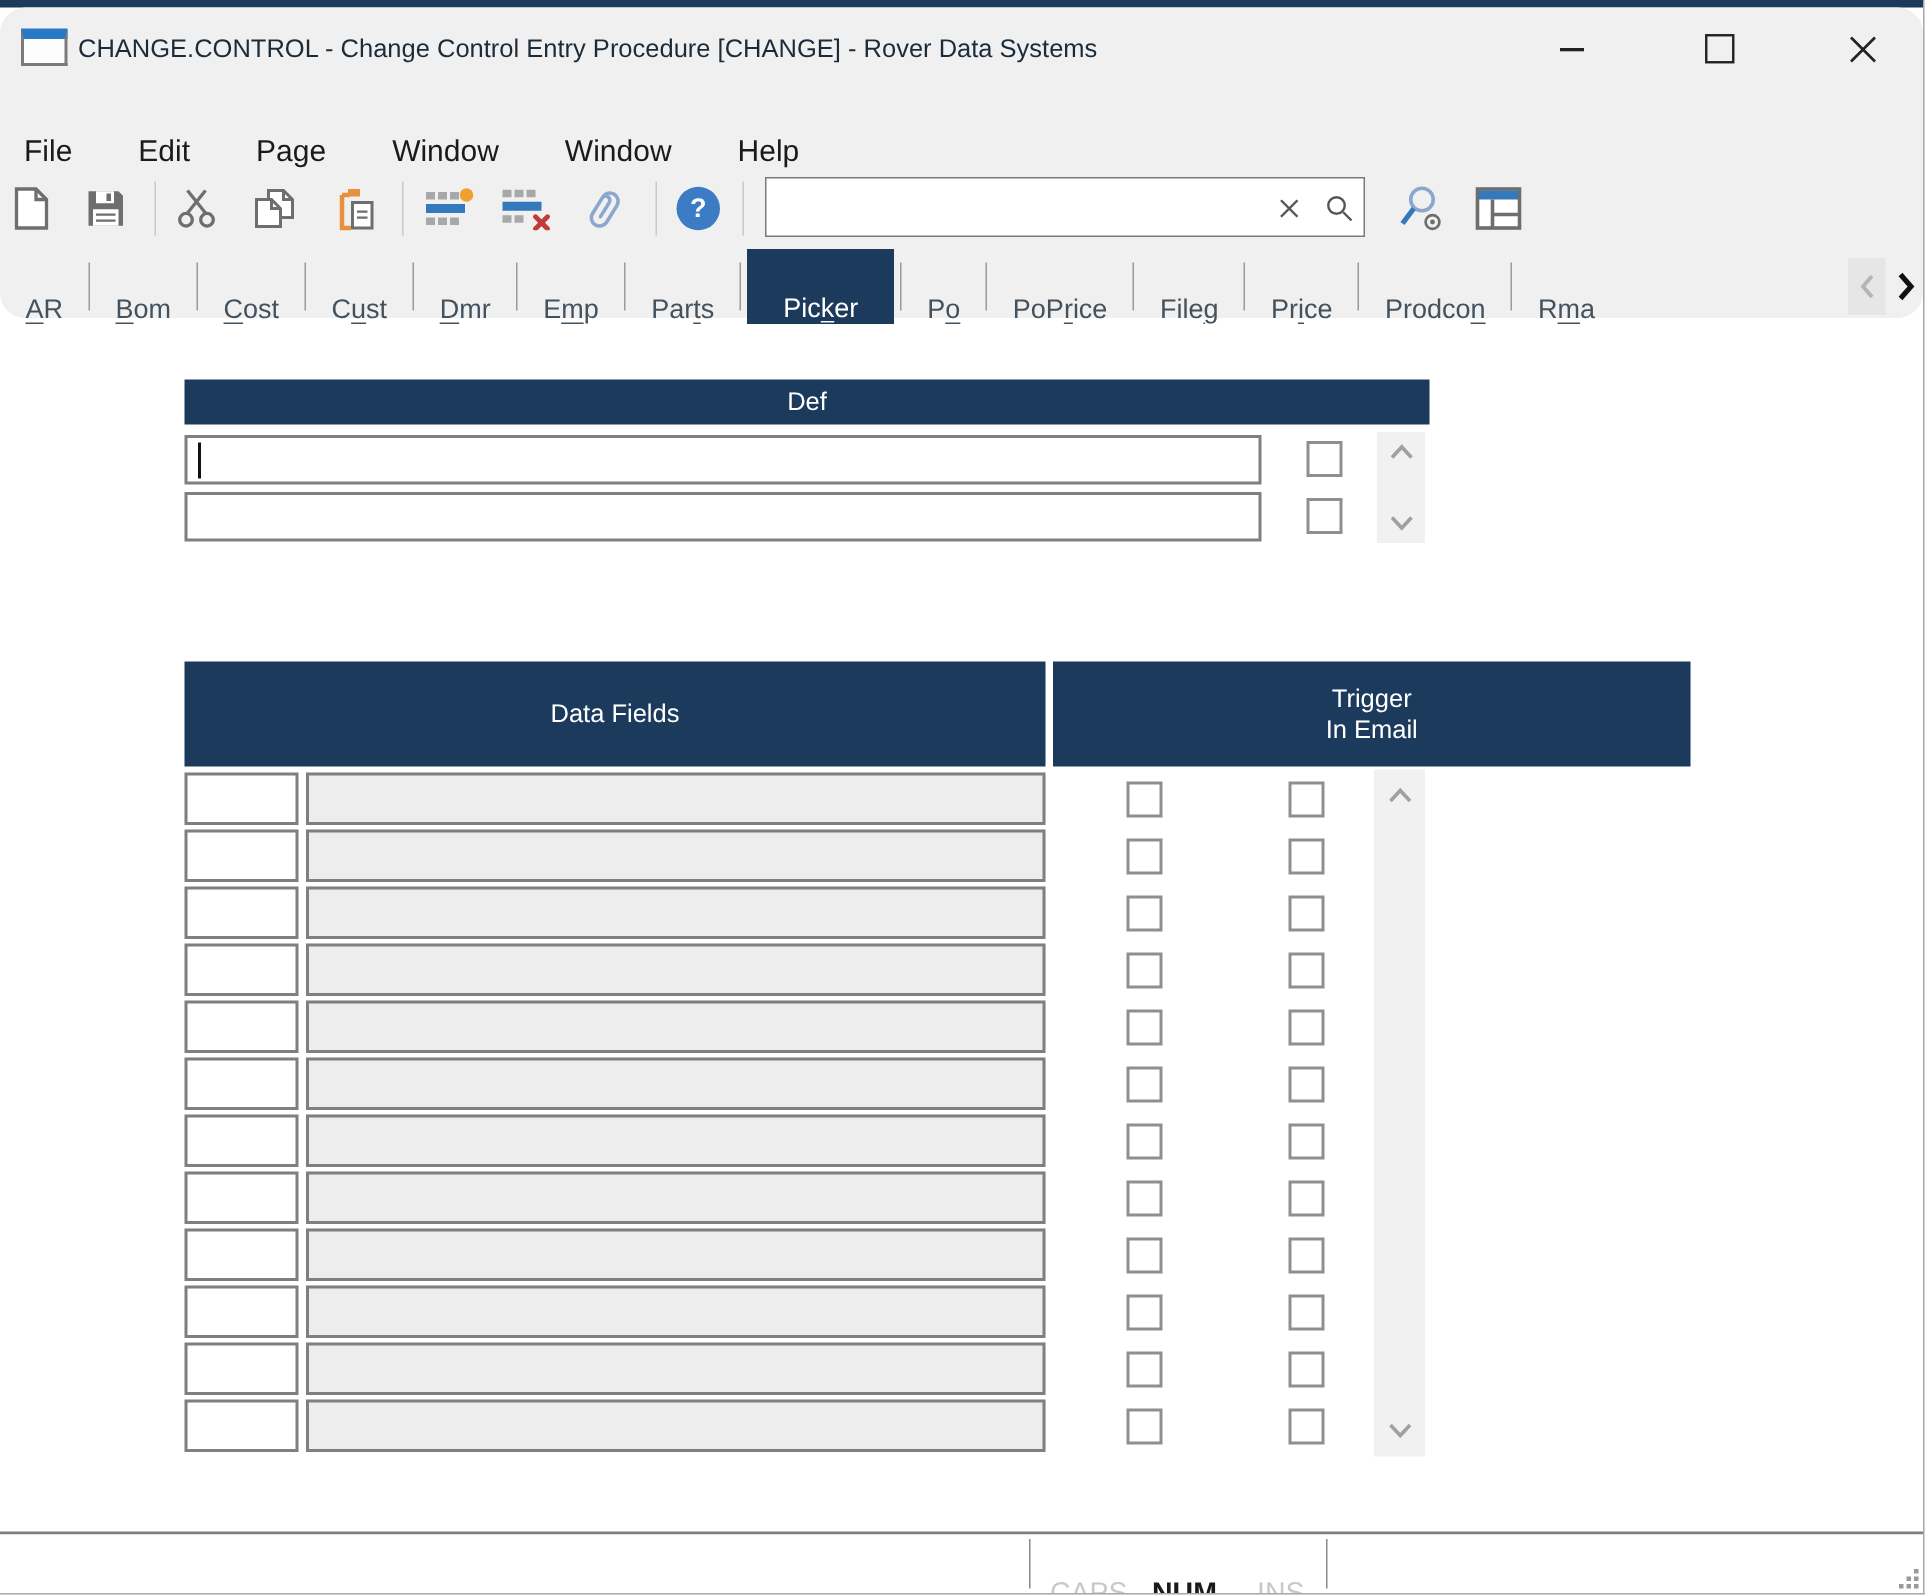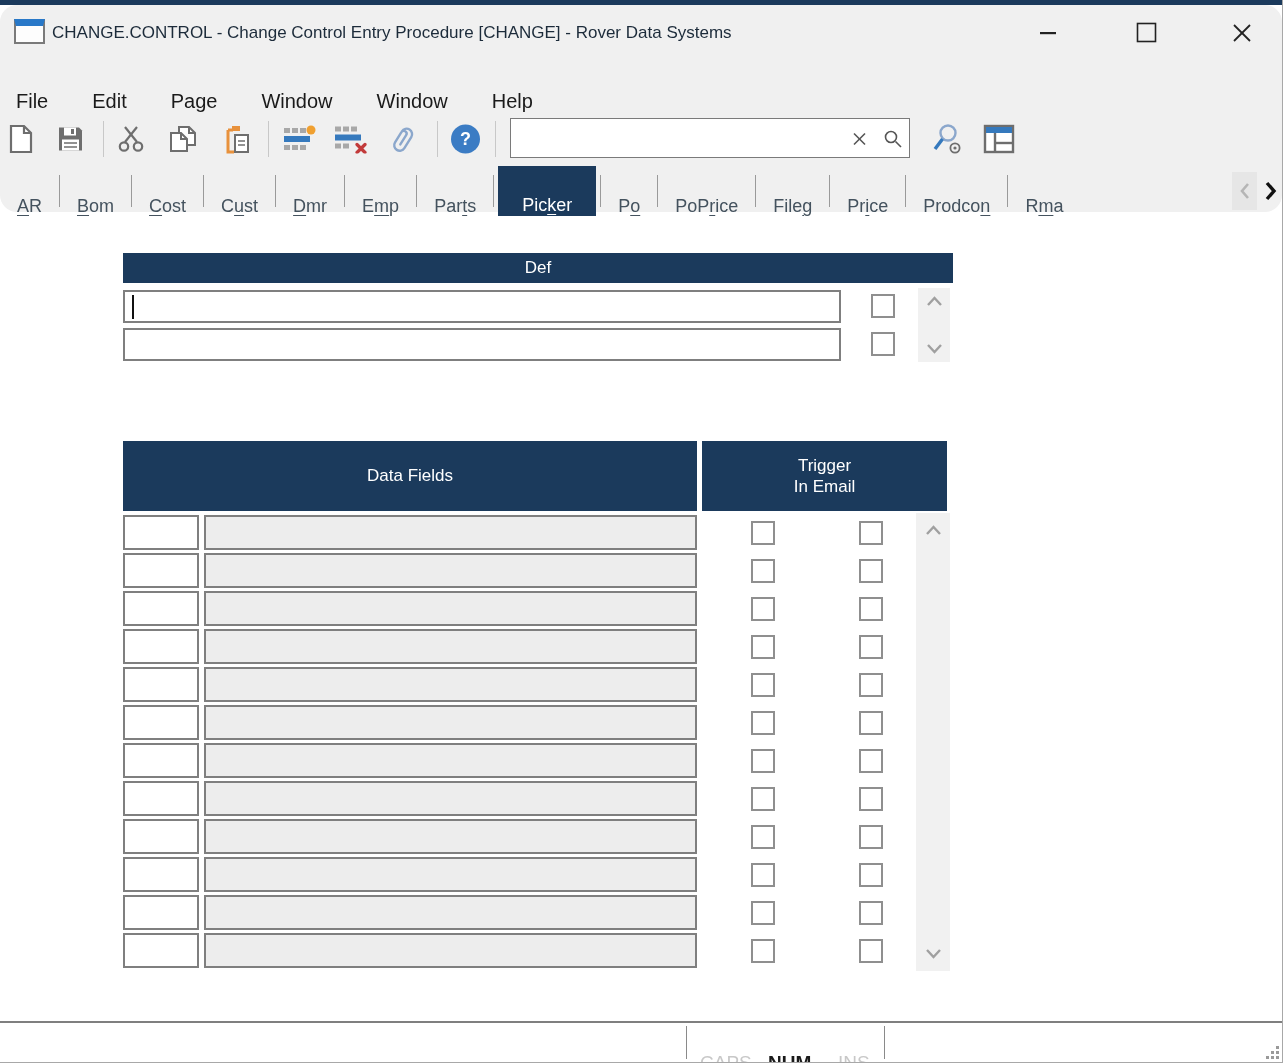--- a/index.html
+++ b/index.html
@@ -52,21 +52,21 @@
   .email-input{position:absolute; left:0; width:718px; height:33px;}
   .email-input.r1{top:37px;} .email-input.r2{top:75px;}
   .caret{position:absolute; left:9px; top:42px; width:2px; height:24px; background:#111;}
   .email-cb{position:absolute; left:748px;}
   .email-cb.r1{top:41px;} .email-cb.r2{top:79px;}
   .email-scroll{position:absolute; left:795px; top:35px; width:32px; height:74px; background:#f1f1f1;
                 display:flex; flex-direction:column; align-items:center; justify-content:space-between; padding:8px 0; box-sizing:border-box;}
   
   .picker-table{position:absolute; left:123px; top:405px; width:830px; height:566px;}
   .picker-title{position:absolute; left:0; top:0; width:830px; height:32px;}
-  .picker-cols{position:absolute; left:0; top:36px; width:824px; height:70px; display:flex;text-align:center;}
+  .picker-cols{position:absolute; left:0; top:36px; width:1004px; height:70px; display:flex;text-align:center;}
   .pc-fields{width:574px; margin-right:5px;}
   .pc-trig{width:123px; margin-right:4px; flex-direction:column; line-height:1.25;}
   .pc-incl{flex:1; flex-direction:column; line-height:1.25;}
   .p-rows{position:absolute; left:0; top:110px; width:830px;}
   .p-row{position:relative; width:830px; height:38px;}
   .p-code{position:absolute; left:0; top:0; width:76px; height:35px;}
   .p-field{position:absolute; left:81px; top:0; width:493px; height:35px; box-sizing:border-box;
            background:#ededed; border:2px solid #7f7f7f;}
   .p-trigcb{position:absolute; left:628px; top:6px;}
   .p-inclcb{position:absolute; left:736px; top:6px;}

